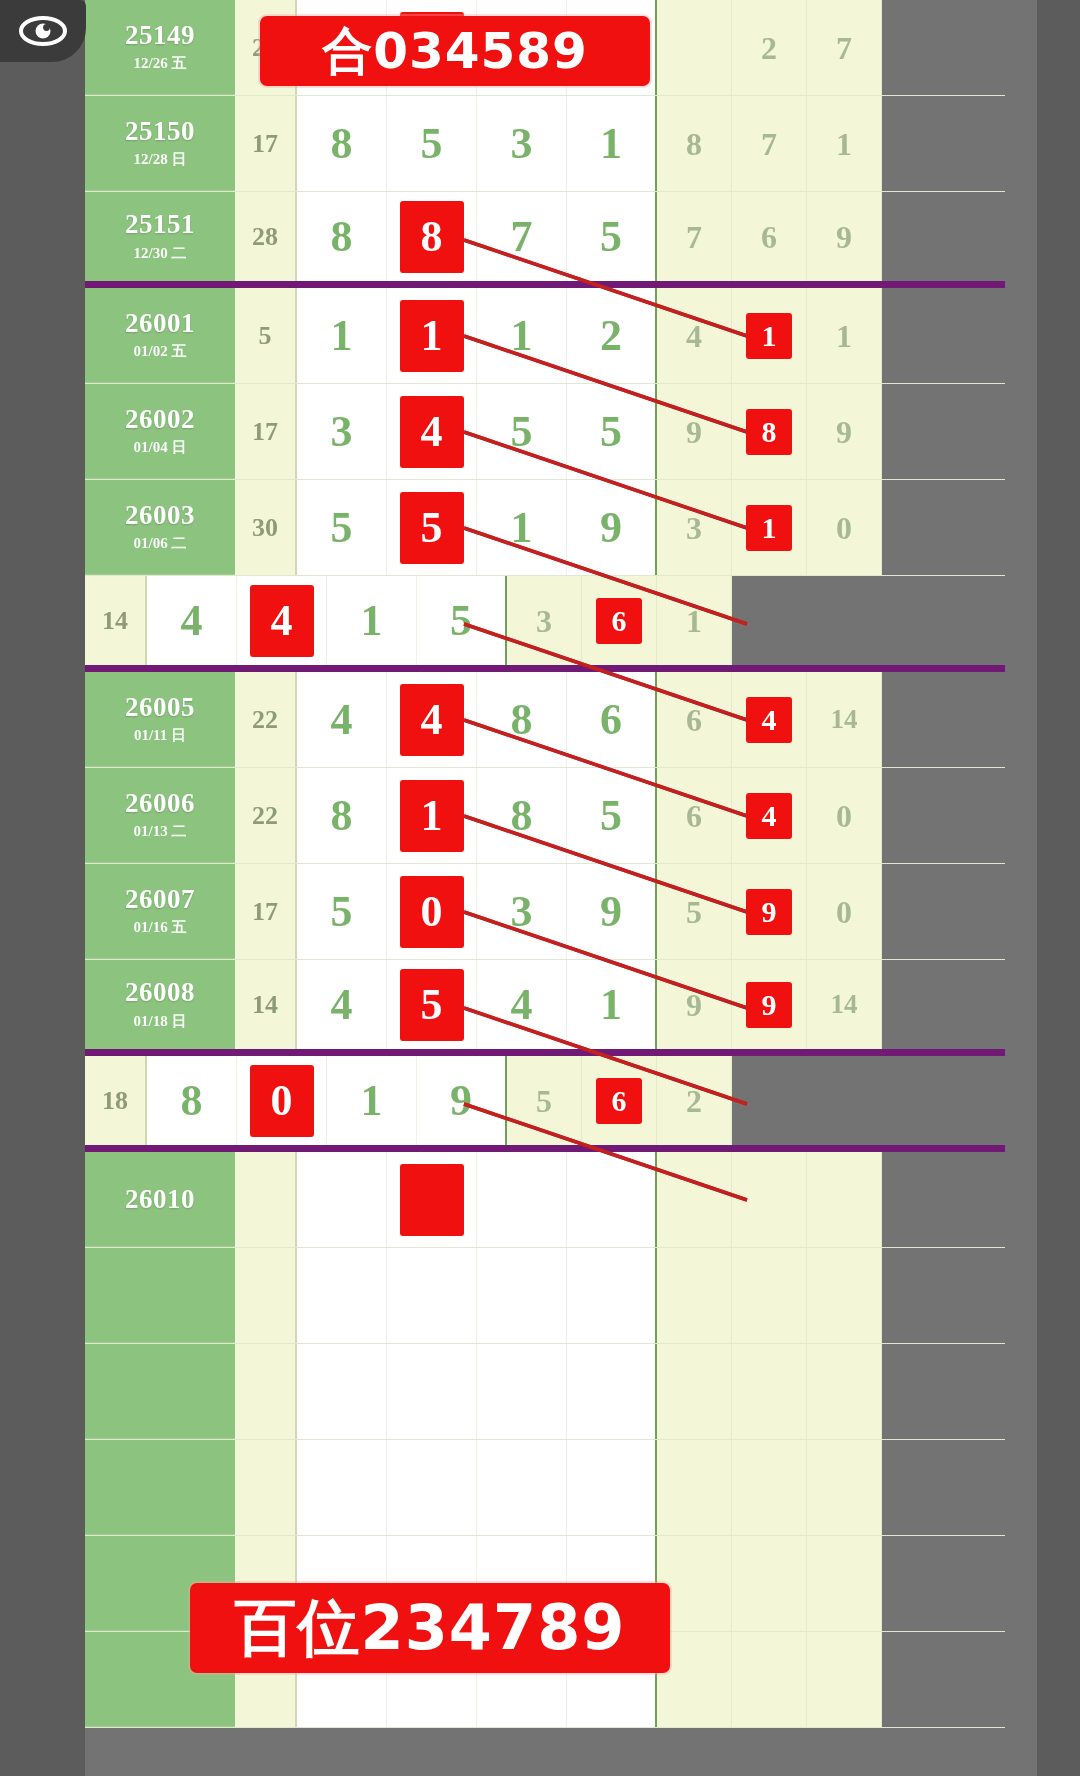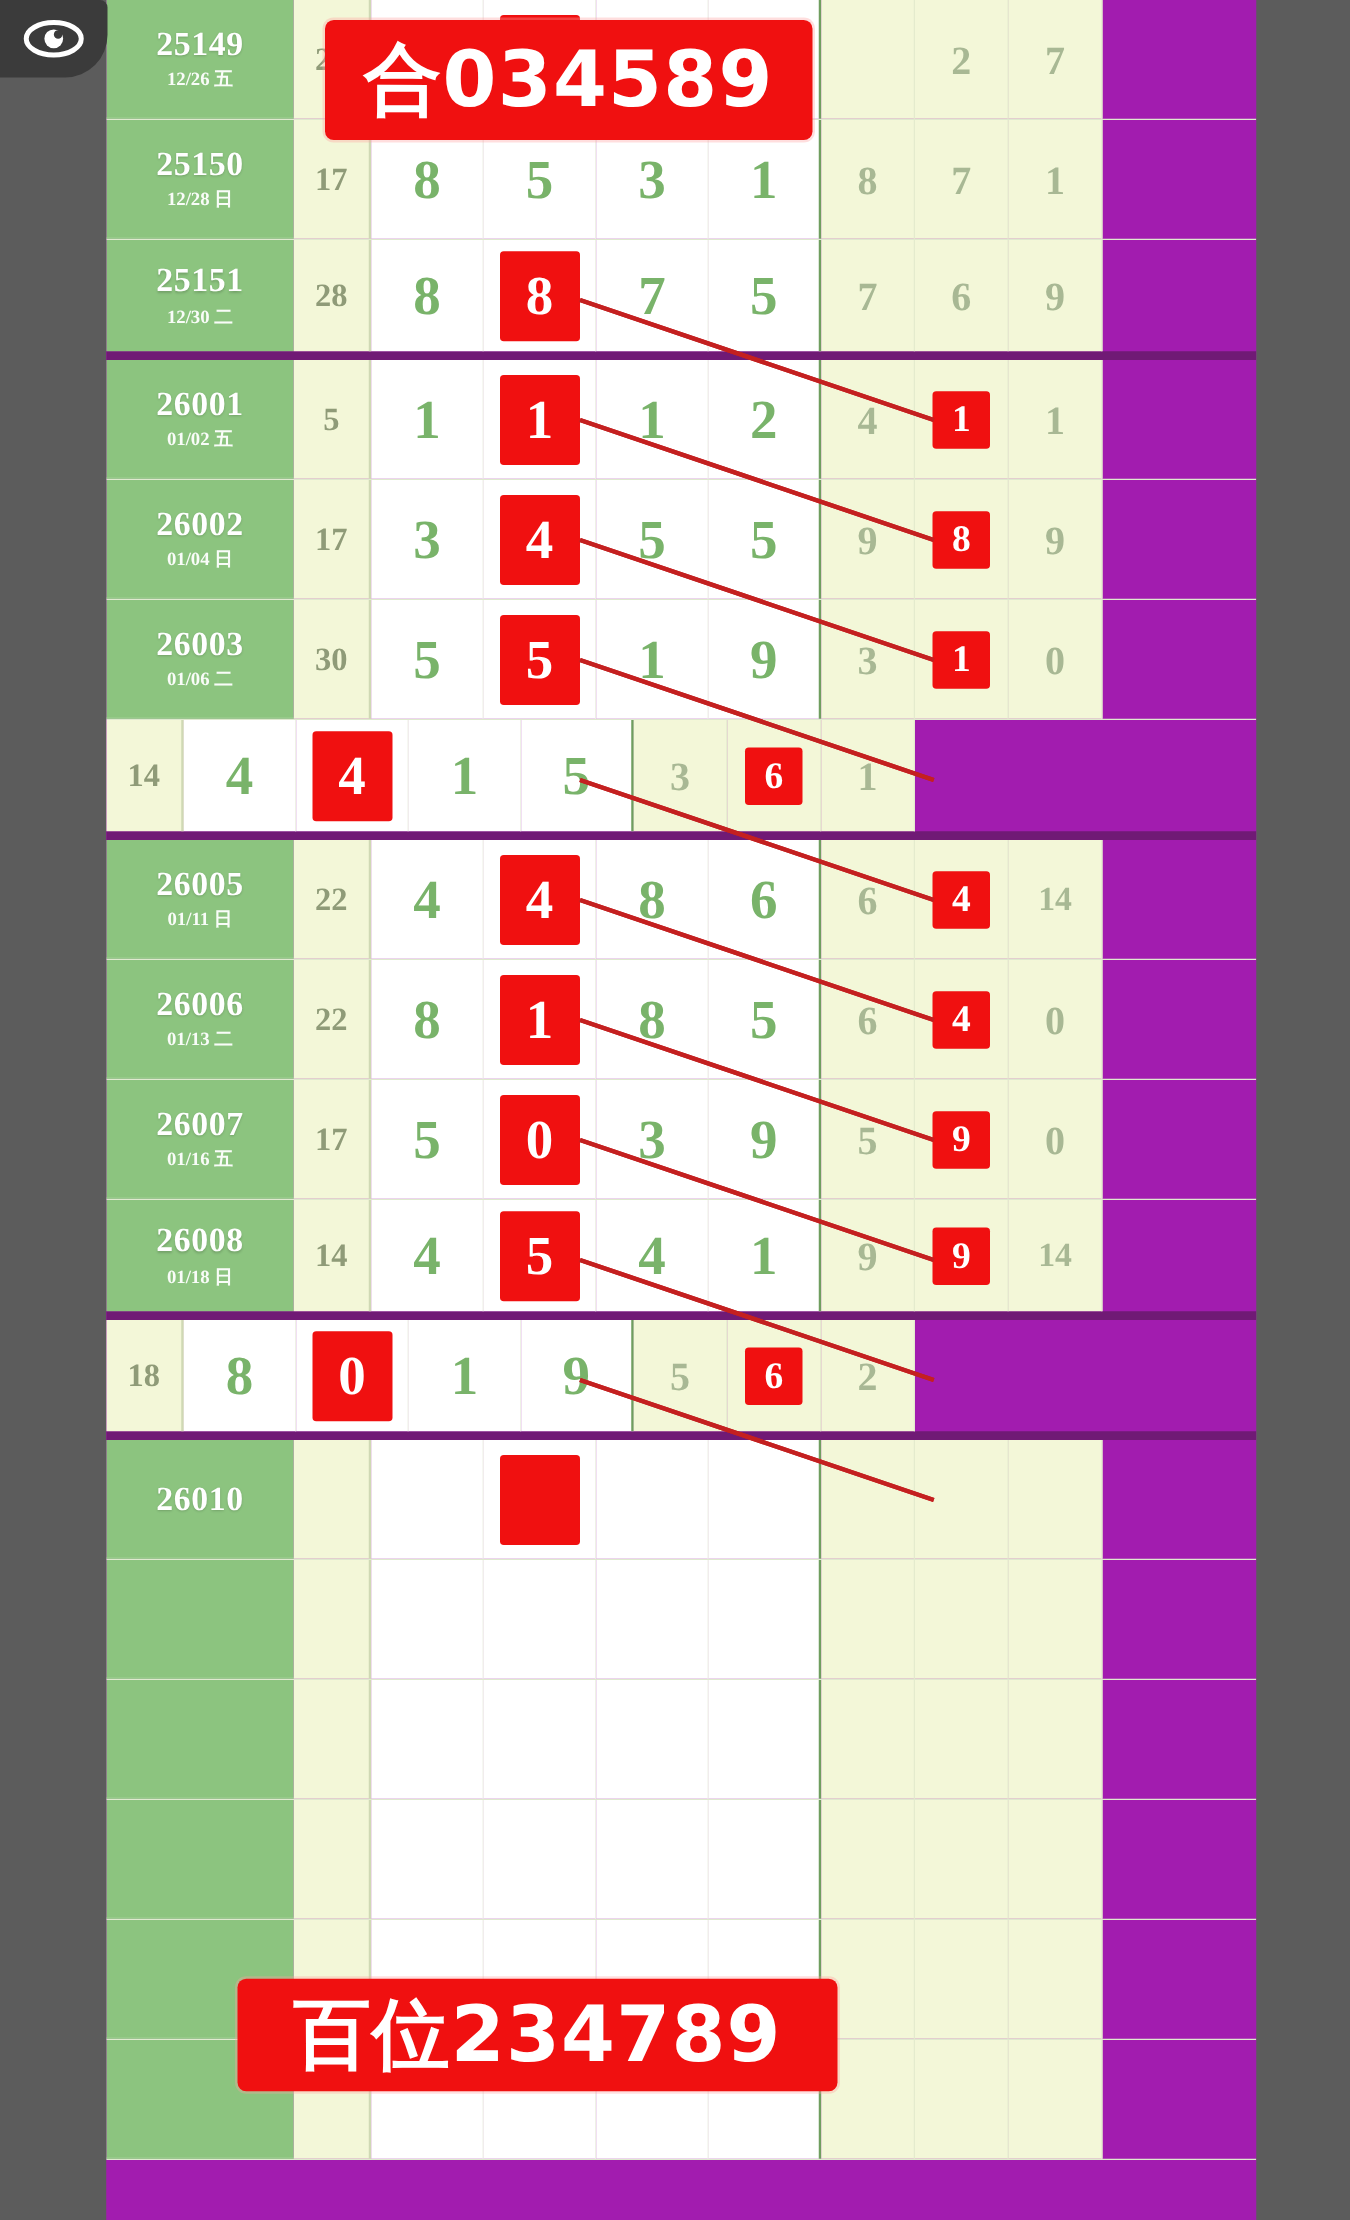--- a/index.html
+++ b/index.html
@@ -7,21 +7,21 @@
        font-family:"Liberation Serif",serif;}
 
   
   #eye-badge{position:absolute;left:0;top:0;width:86px;height:62px;
              background:#3b3b3b;border-bottom-right-radius:34px;border-top-right-radius:6px;
              display:flex;align-items:center;justify-content:center;z-index:60;}
   #eye-badge svg{display:block;}
 
   
   #chart{position:absolute;left:85px;top:0;width:920px;height:1776px;
-         background:#a21caf;overflow:hidden;}
+         background:#737373;overflow:hidden;padding-left:32px;}
   #grid{position:absolute;inset:0;}
 
   .row{position:relative;height:96px;width:920px;display:flex;box-sizing:border-box;}
   .row.sep{border-bottom:7px solid #701a75;}
   .row.thin{border-bottom:1px solid #dfe9cf;}
 
   
   .c-issue{width:150px;background:#8cc47f;color:#ffffff;display:flex;flex-direction:column;
            align-items:center;justify-content:center;box-sizing:border-box;
            border-bottom:1px solid #9fcf93;}
@@ -59,21 +59,21 @@
   .row.empty .c-main{background:#ffffff;}
 
   
   #lines{position:absolute;left:0;top:0;width:920px;height:1776px;pointer-events:none;z-index:30;}
 
   
   .banner{position:absolute;background:#f01010;color:#fff;border-radius:7px;
           font-family:"DejaVu Sans",sans-serif;font-weight:bold;
           display:flex;align-items:center;justify-content:center;z-index:50;
           letter-spacing:1px;box-shadow:0 0 0 2px rgba(255,160,160,.35);}
-  #banner-top{left:260px;top:16px;width:390px;height:96px;font-size:62px;}
+  #banner-top{left:260px;top:16px;width:390px;height:70px;font-size:50px;}
   #banner-bottom{left:190px;top:1583px;width:480px;height:90px;font-size:62px;}
 </style>
 </head>
 <body>
 
 <div id="eye-badge">
   <svg width="50" height="34" viewBox="0 0 50 34">
     <ellipse cx="25" cy="17" rx="22" ry="13" fill="none" stroke="#ffffff" stroke-width="4"></ellipse>
     <circle cx="25" cy="17" r="7.5" fill="#ffffff"></circle>
     <circle cx="28.5" cy="13.5" r="3.4" fill="#3b3b3b"></circle>

